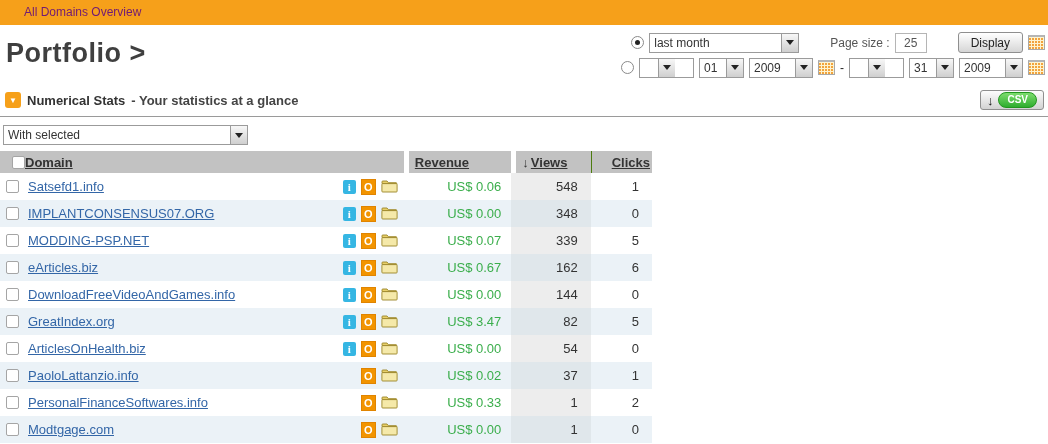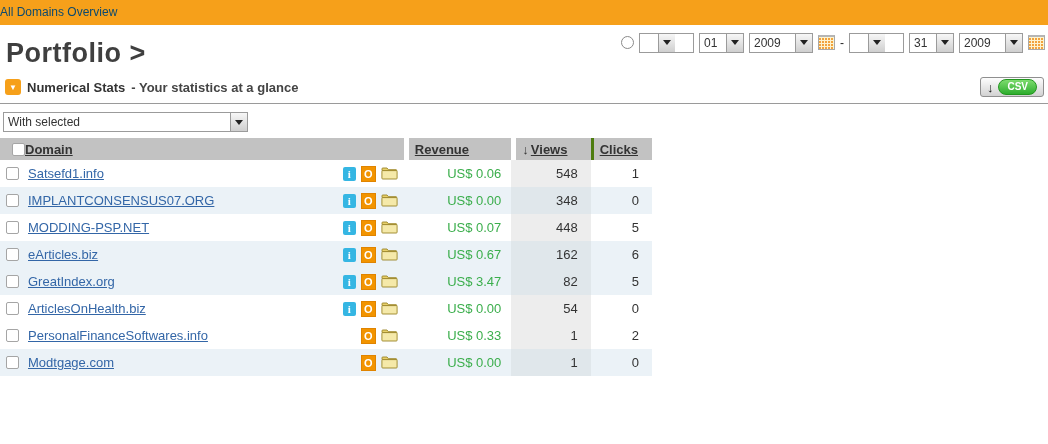--- a/index.html
+++ b/index.html
@@ -1,21 +1,21 @@
 <!DOCTYPE html>
 <html><head>
 <meta charset="utf-8">
 <style>
   * { margin:0; padding:0; box-sizing:border-box; }
   html,body { width:1048px; height:444px; overflow:hidden; background:#fff;
               font-family:"Liberation Sans", sans-serif; color:#333; }
 
   
-  .top-bar { height:25px; background:#F6A01A; color:#0c4a6e; font-size:12px;
-             line-height:25px; padding-left:0; }
+  .top-bar { height:25px; background:#F6A01A; color:#701a75; font-size:12px;
+             line-height:25px; padding-left:24px; }
 
   
   .header-row { display:flex; justify-content:space-between; align-items:flex-start;
                 padding:5px 3px 2px 4px; }
   .page-title { font-size:27px; font-weight:bold; color:#3F3F3F; margin:8px 0 0 2px;
                 letter-spacing:0.5px; }
   .date-controls { margin-top:2px; }
   .ctl-row { display:flex; align-items:center; justify-content:flex-end; gap:5px;
              margin-bottom:4px; height:21px; }
 
@@ -73,21 +73,21 @@
 
   
   table.stats { width:652px; border-collapse:separate; border-spacing:0; font-size:13px; }
   .stats th, .stats td { box-sizing:border-box; }
   .stats thead th { background:#C2C2C2; height:22px; font-size:13px; color:#333;
                     text-align:left; font-weight:bold; }
   .stats thead th .hlbl { text-decoration:underline; }
   .col-domain  { width:402px; }
   .col-revenue { width:107px; border-left:5px solid #fff; }
   .col-views   { width:79px;  border-left:5px solid #fff; }
-  .col-clicks  { width:61px;  border-left:3px solid #4d7c0f; }
+  .col-clicks  { width:61px;  border-left:1px solid #4d7c0f;padding-left:14px; }
   .th-inner { display:flex; align-items:center; gap:0; padding-left:6px; }
   .sort-arrow { font-weight:normal; }
 
   .stats tbody tr { height:27px; background:#fff; }
   .stats tbody tr.alt { background:#EBF2F7; }
   .stats td.revenue { color:#3BAE4C; text-align:right; padding-right:10px; }
   .stats td.views   { text-align:right; padding-right:13px; background:#EDEDED; color:#333; }
   .stats tr.alt td.views { background:#E0E7EB; }
   .stats td.clicks  { text-align:right; padding-right:13px; color:#333; }
 
@@ -110,20 +110,31 @@
 <body>
 
 <div class="top-bar">
   <span>All Domains Overview</span>
 </div>
 
 <div class="header-row">
   <div class="page-title">Portfolio &gt;</div>
 
   <div class="date-controls">
+    <div class="ctl-row">
+      <span class="radio checked" id="period-radio"></span>
+      <span class="sel sel-period">
+        <span class="txt">last month</span>
+        <span class="btn"></span>
+      </span>
+      <span class="lbl" style="margin-left:26px;">Page size :</span>
+      <input class="inp-pagesize" value="25" style="">
+      <button class="btn-display">Display</button>
+      <span class="cal-icon"></span>
+    </div>
 
     <div class="ctl-row">
       <span class="radio"></span>
       <span class="sel sel-month">
         <span class="txt">Dec</span>
         <span class="btn"></span>
       </span>
       <span class="sel sel-day">
         <span class="txt">01</span>
         <span class="btn"></span>
@@ -249,21 +260,21 @@
           <span class="icon-info">i</span>
           <span class="icon-o">O</span>
           <span class="folder-icon"><svg width="17" height="13" viewBox="0 0 17 13">
                   <path d="M1 3.5 V1.8 Q1 1 1.8 1 H6 l1.4 1.7 H15 q.8 0 .8.8 V3.5 Z" fill="#E8D06B" stroke="#9A8426" stroke-width="0.9"></path>
                   <rect x="0.9" y="3.6" width="15.2" height="8.4" rx="0.8" fill="#F5E9A9" stroke="#9A8426" stroke-width="0.9"></rect>
                 </svg></span>
         </span>
       </span>
     </td>
     <td class="revenue">US$ 0.07</td>
-    <td class="views">448</td>
+    <td class="views">339</td>
     <td class="clicks">5</td>
   </tr>
 
   <tr class="alt">
     <td class="col-domain">
       <span class="domain-cell">
         <span class="checkbox"></span>
         <a class="domain-link" href="#">eArticles.biz</a>
         <span class="icon-group">
           <span class="icon-info">i</span>
@@ -273,20 +284,39 @@
                   <rect x="0.9" y="3.6" width="15.2" height="8.4" rx="0.8" fill="#F5E9A9" stroke="#9A8426" stroke-width="0.9"></rect>
                 </svg></span>
         </span>
       </span>
     </td>
     <td class="revenue">US$ 0.67</td>
     <td class="views">162</td>
     <td class="clicks">6</td>
   </tr>
 
+  <tr>
+    <td class="col-domain">
+      <span class="domain-cell">
+        <span class="checkbox"></span>
+        <a class="domain-link" href="#">DownloadFreeVideoAndGames.info</a>
+        <span class="icon-group">
+          <span class="icon-info">i</span>
+          <span class="icon-o">O</span>
+          <span class="folder-icon"><svg width="17" height="13" viewBox="0 0 17 13">
+                  <path d="M1 3.5 V1.8 Q1 1 1.8 1 H6 l1.4 1.7 H15 q.8 0 .8.8 V3.5 Z" fill="#E8D06B" stroke="#9A8426" stroke-width="0.9"></path>
+                  <rect x="0.9" y="3.6" width="15.2" height="8.4" rx="0.8" fill="#F5E9A9" stroke="#9A8426" stroke-width="0.9"></rect>
+                </svg></span>
+        </span>
+      </span>
+    </td>
+    <td class="revenue">US$ 0.00</td>
+    <td class="views">144</td>
+    <td class="clicks">0</td>
+  </tr>
 
   <tr class="alt">
     <td class="col-domain">
       <span class="domain-cell">
         <span class="checkbox"></span>
         <a class="domain-link" href="#">GreatIndex.org</a>
         <span class="icon-group">
           <span class="icon-info">i</span>
           <span class="icon-o">O</span>
           <span class="folder-icon"><svg width="17" height="13" viewBox="0 0 17 13">
@@ -314,20 +344,39 @@
                   <rect x="0.9" y="3.6" width="15.2" height="8.4" rx="0.8" fill="#F5E9A9" stroke="#9A8426" stroke-width="0.9"></rect>
                 </svg></span>
         </span>
       </span>
     </td>
     <td class="revenue">US$ 0.00</td>
     <td class="views">54</td>
     <td class="clicks">0</td>
   </tr>
 
+  <tr class="alt">
+    <td class="col-domain">
+      <span class="domain-cell">
+        <span class="checkbox"></span>
+        <a class="domain-link" href="#">PaoloLattanzio.info</a>
+        <span class="icon-group">
+          <span class="icon-info" style="visibility: hidden;">i</span>
+          <span class="icon-o">O</span>
+          <span class="folder-icon"><svg width="17" height="13" viewBox="0 0 17 13">
+                  <path d="M1 3.5 V1.8 Q1 1 1.8 1 H6 l1.4 1.7 H15 q.8 0 .8.8 V3.5 Z" fill="#E8D06B" stroke="#9A8426" stroke-width="0.9"></path>
+                  <rect x="0.9" y="3.6" width="15.2" height="8.4" rx="0.8" fill="#F5E9A9" stroke="#9A8426" stroke-width="0.9"></rect>
+                </svg></span>
+        </span>
+      </span>
+    </td>
+    <td class="revenue">US$ 0.02</td>
+    <td class="views">37</td>
+    <td class="clicks">1</td>
+  </tr>
 
   <tr>
     <td class="col-domain">
       <span class="domain-cell">
         <span class="checkbox"></span>
         <a class="domain-link" href="#">PersonalFinanceSoftwares.info</a>
         <span class="icon-group">
           <span class="icon-info" style="visibility: hidden;">i</span>
           <span class="icon-o">O</span>
           <span class="folder-icon"><svg width="17" height="13" viewBox="0 0 17 13">

